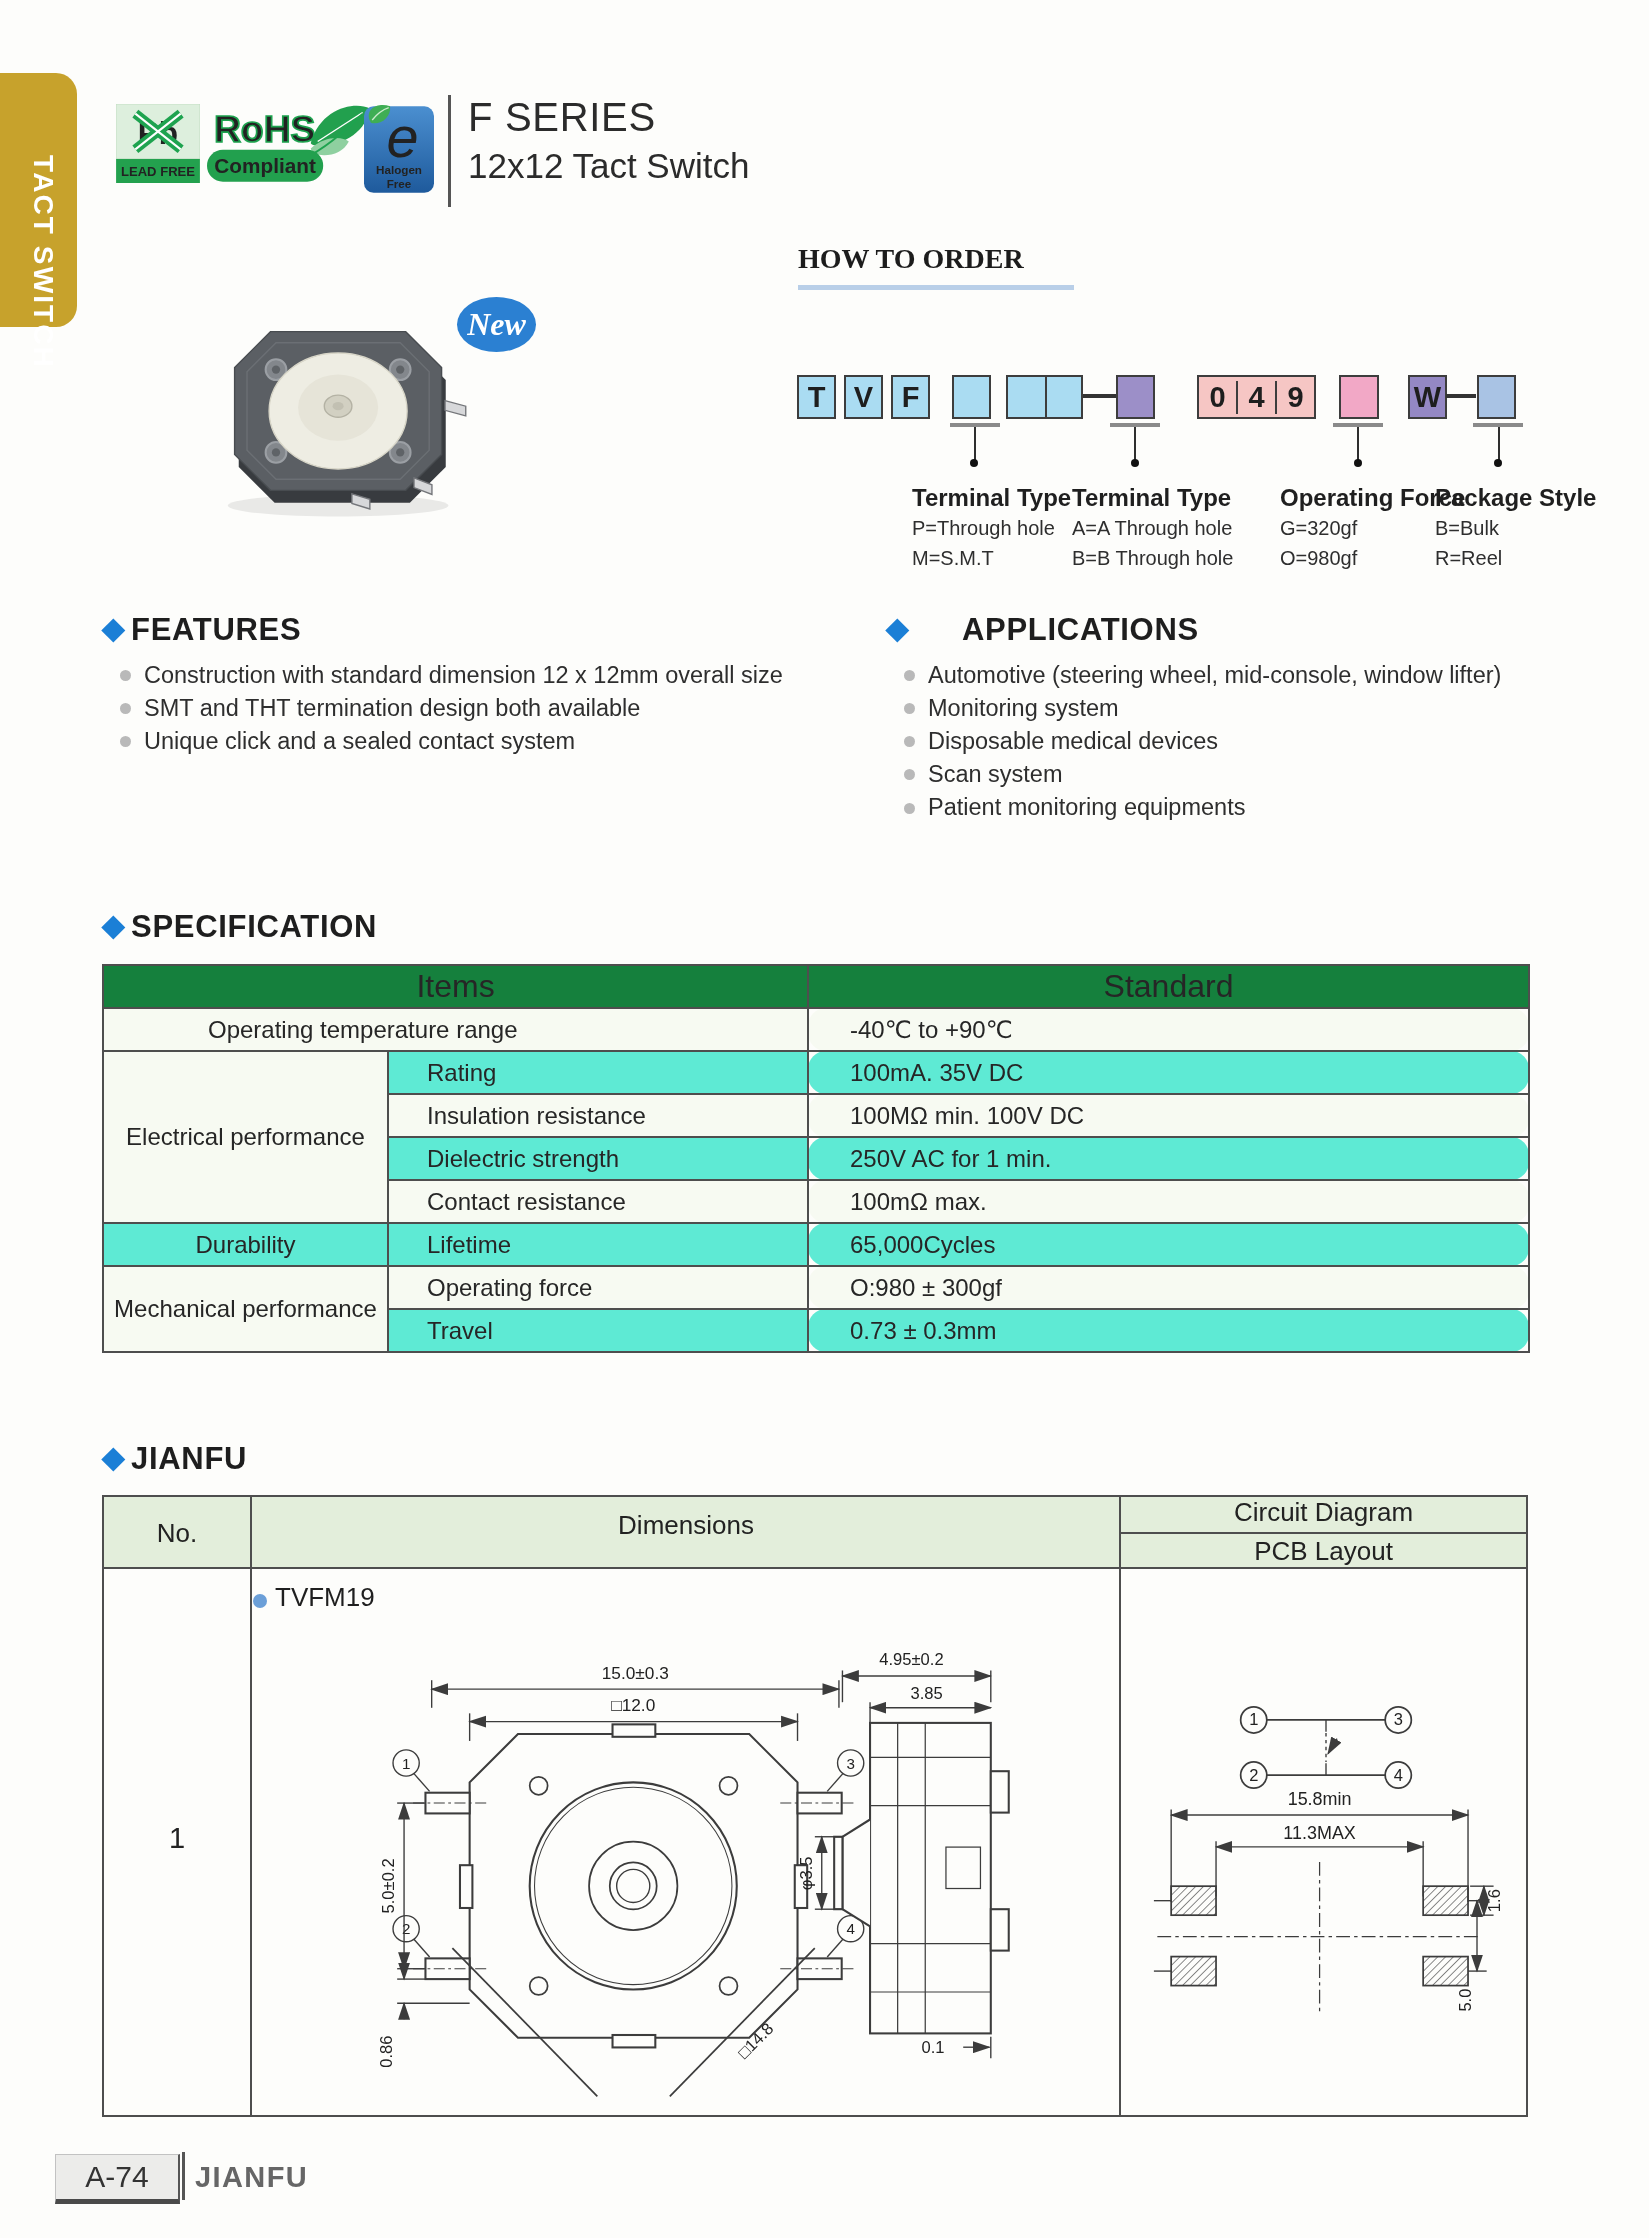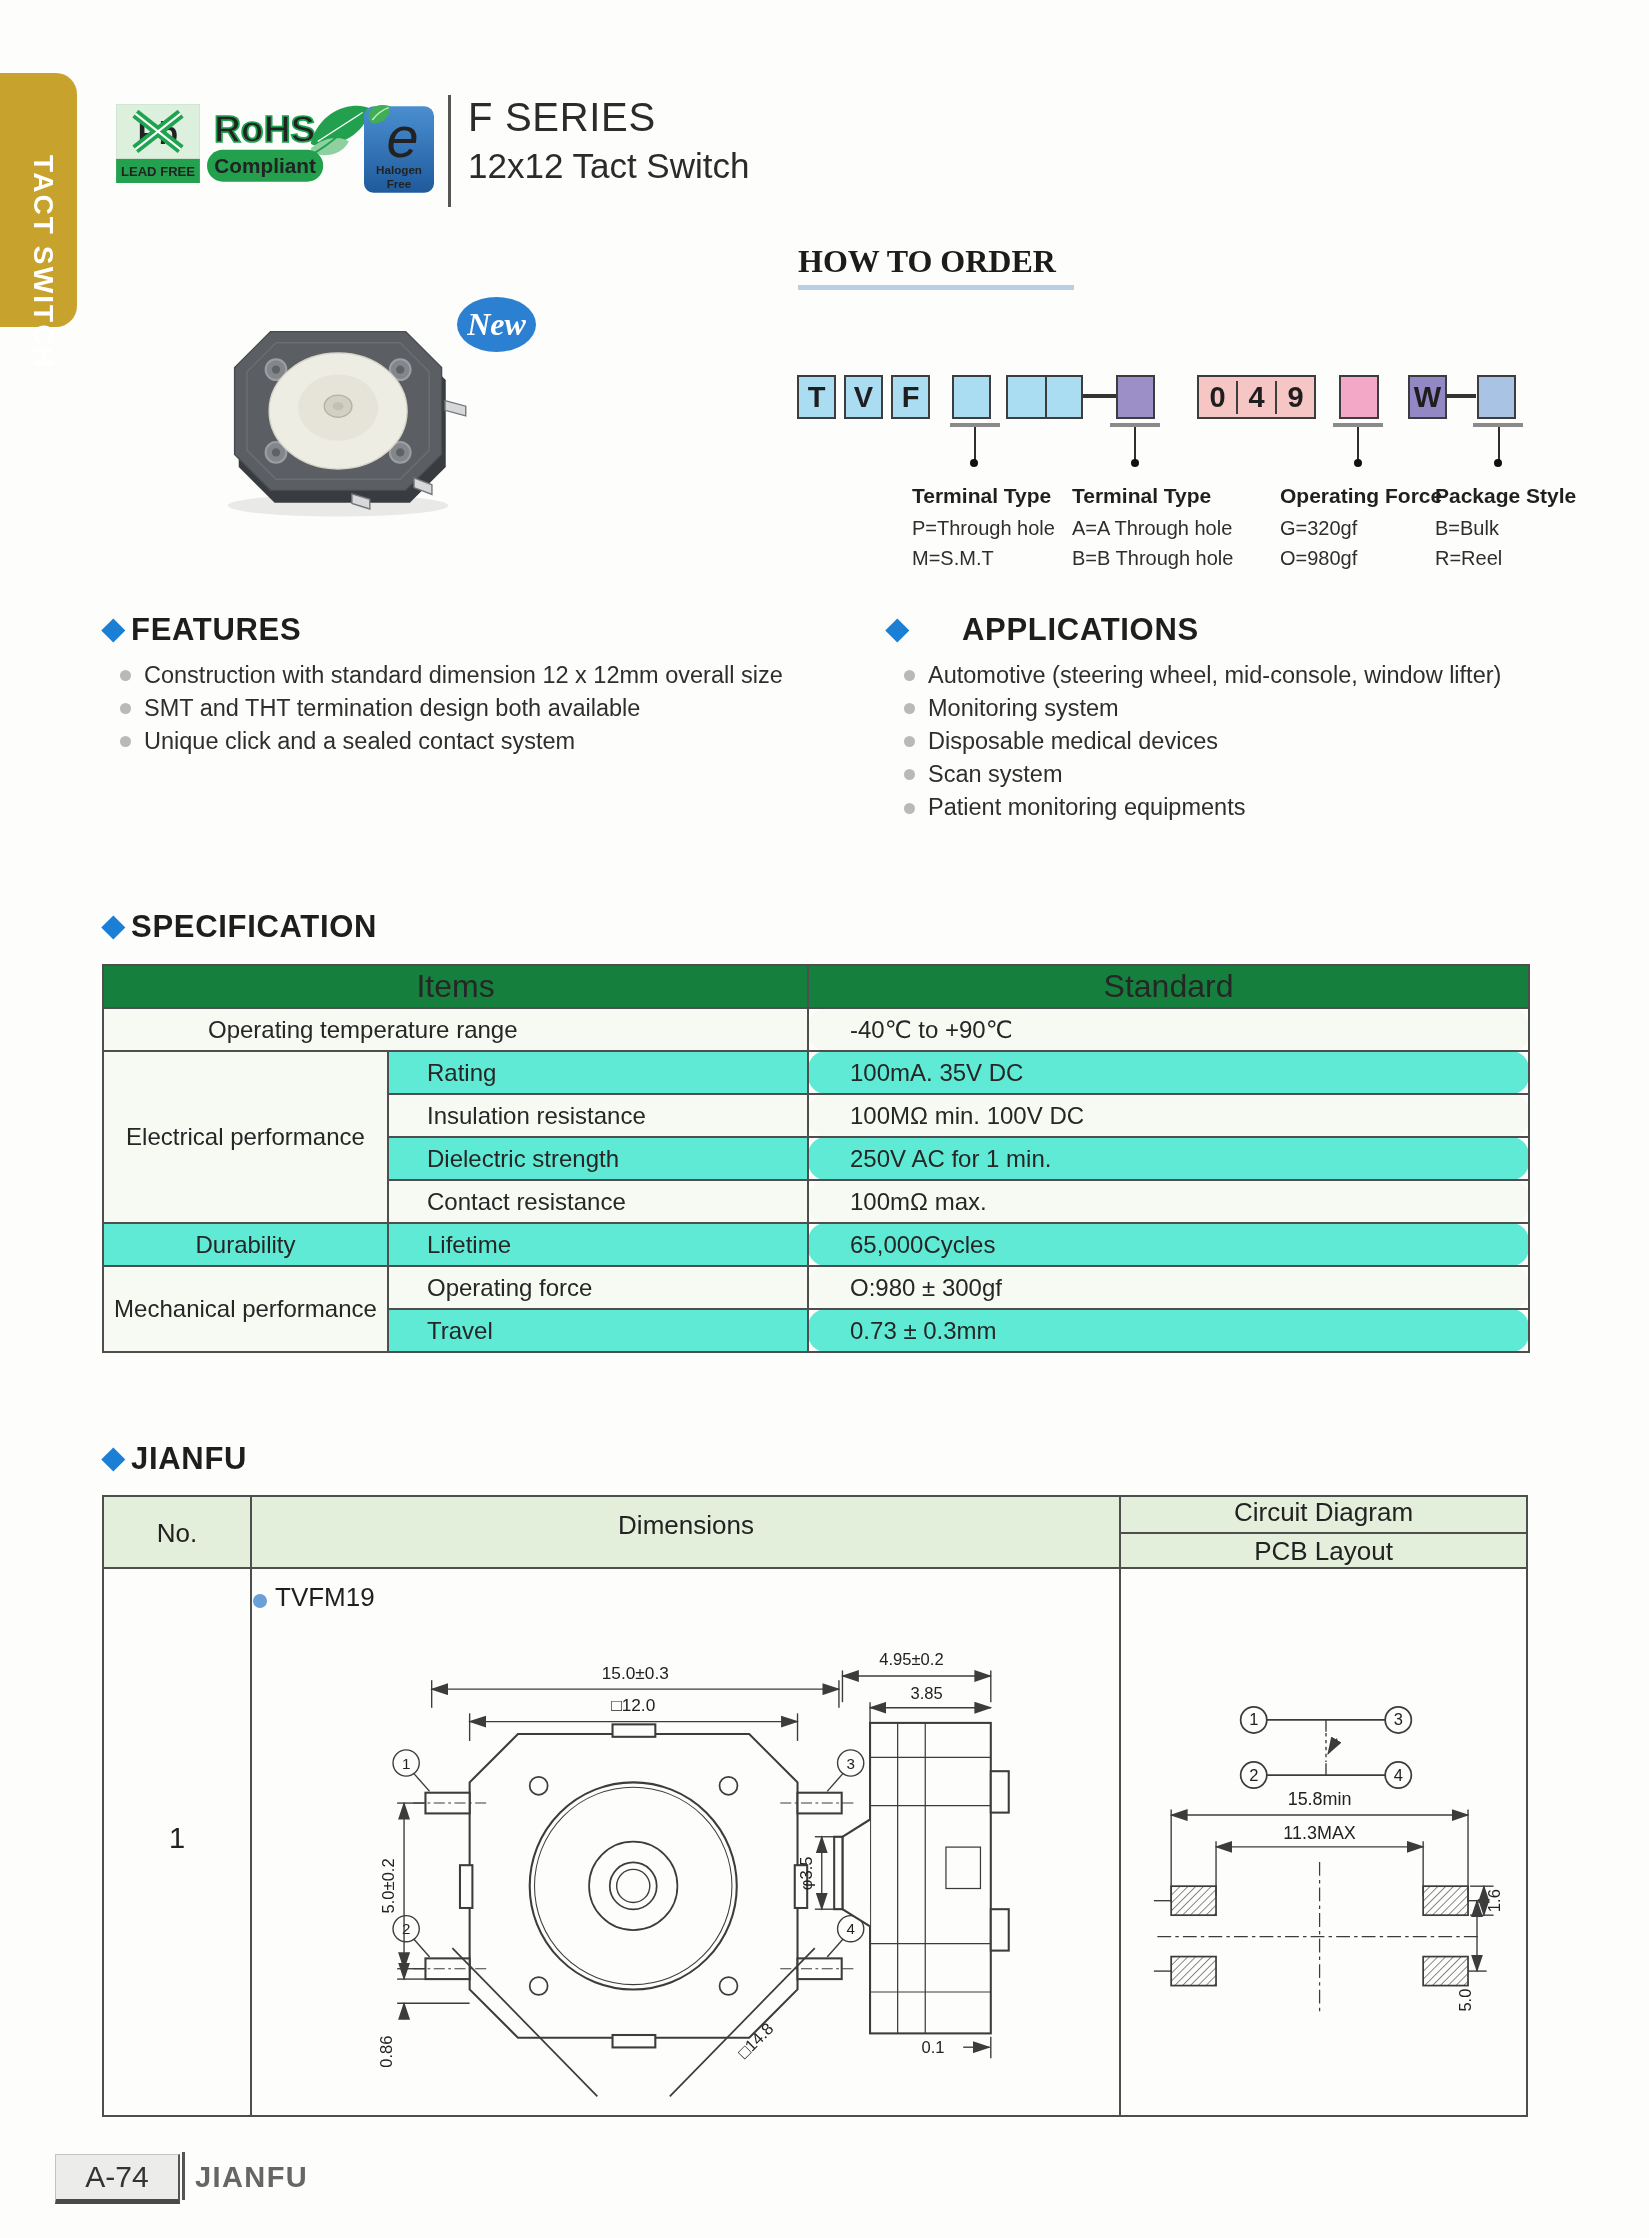--- a/index.html
+++ b/index.html
@@ -20,31 +20,31 @@
   
   .diamond{width:16.6px;height:16.6px;background:#1b7fd6;transform:rotate(45deg);}
   .h-section{font-size:31px;font-weight:bold;color:#1e1e1e;letter-spacing:0.7px;}
 
   
   .bullet{width:11px;height:11px;border-radius:50%;background:#b9b9b9;}
   .item-text{font-size:23.5px;color:#2e2e2e;white-space:nowrap;}
 
   
   .hto-title{left:798px;top:243px;font-family:"Liberation Serif","DejaVu Serif",serif;
-        font-size:32px;font-weight:bold;color:#1c1c1c;}
+        font-size:28px;font-weight:bold;color:#1c1c1c;}
   .hto-underline{left:798px;top:285px;width:276px;height:4.8px;background:#b9cfe8;}
   .obox{position:absolute;top:375px;height:44px;border:2.1px solid #3d3d3d;box-sizing:border-box;
         display:flex;align-items:center;justify-content:center;font-size:29px;font-weight:bold;color:#1e1e1e;}
   .c-blue{background:#aadcf2;} .c-purple{background:#9c8fc8;} .c-salmon{background:#f6c6c4;}
   .c-pink{background:#f2a8c6;} .c-purple2{background:#9488c4;} .c-peri{background:#a9c3e4;}
   .conn{position:absolute;top:394px;height:3.5px;background:#333;}
   .tbar{position:absolute;top:423px;width:50px;height:4.1px;background:#8a8a8a;}
   .vdrop{position:absolute;top:427px;width:2.1px;height:33px;background:#2e2e2e;}
   .ddot{position:absolute;top:459px;width:8.3px;height:8.3px;border-radius:50%;background:#111;}
-  .leg-title{position:absolute;top:484px;font-size:21px;font-weight:bold;color:#1f1f1f;white-space:nowrap;}
+  .leg-title{position:absolute;top:484px;font-size:24px;font-weight:bold;color:#1f1f1f;white-space:nowrap;}
   .leg-opt{position:absolute;font-size:20px;color:#2e2e2e;white-space:nowrap;}
 
   
   table.spec{position:absolute;left:102px;top:964px;width:1426px;border-collapse:collapse;table-layout:fixed;}
   .spec th,.spec td{border:2.1px solid #4e4e4e;font-size:24px;color:#262626;box-sizing:border-box;}
   .spec tr{height:43px;}
   .spec th{background:#15803d;font-weight:normal;font-size:32px;text-align:center;}
   .spec tr.ra td{background:#f7faf2;} .spec tr.rb td{background:#5eead4;}
   .spec td.cat{text-align:center;}
   .spec td.cat-light{background:#f7faf2 !important;}

